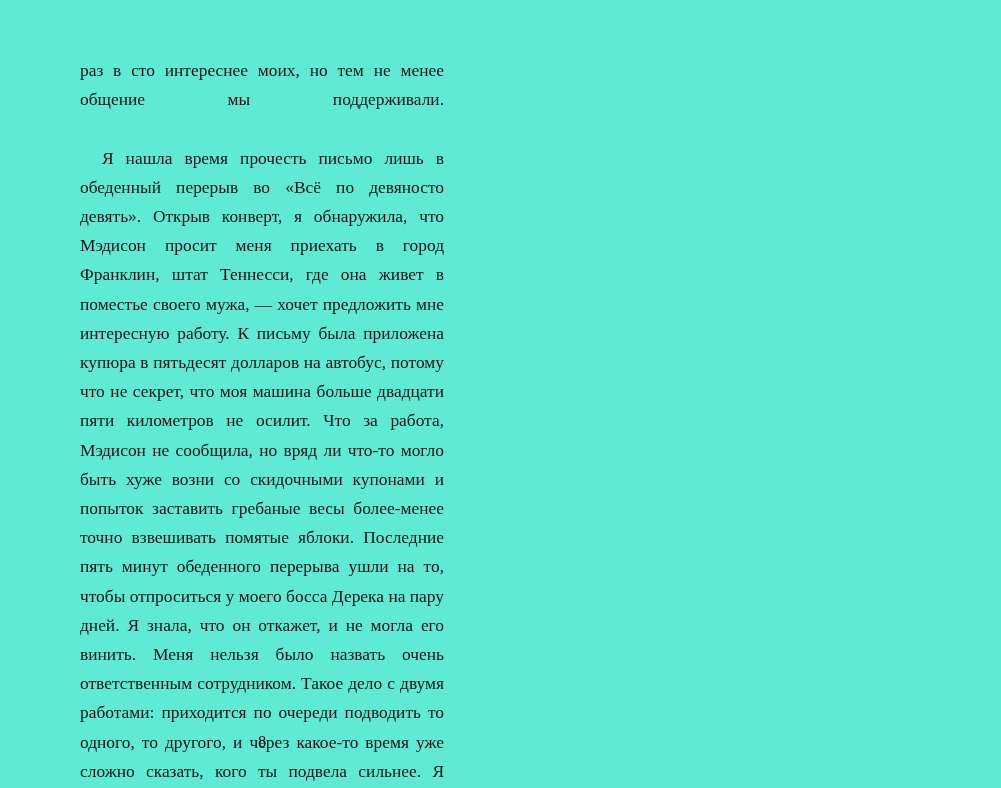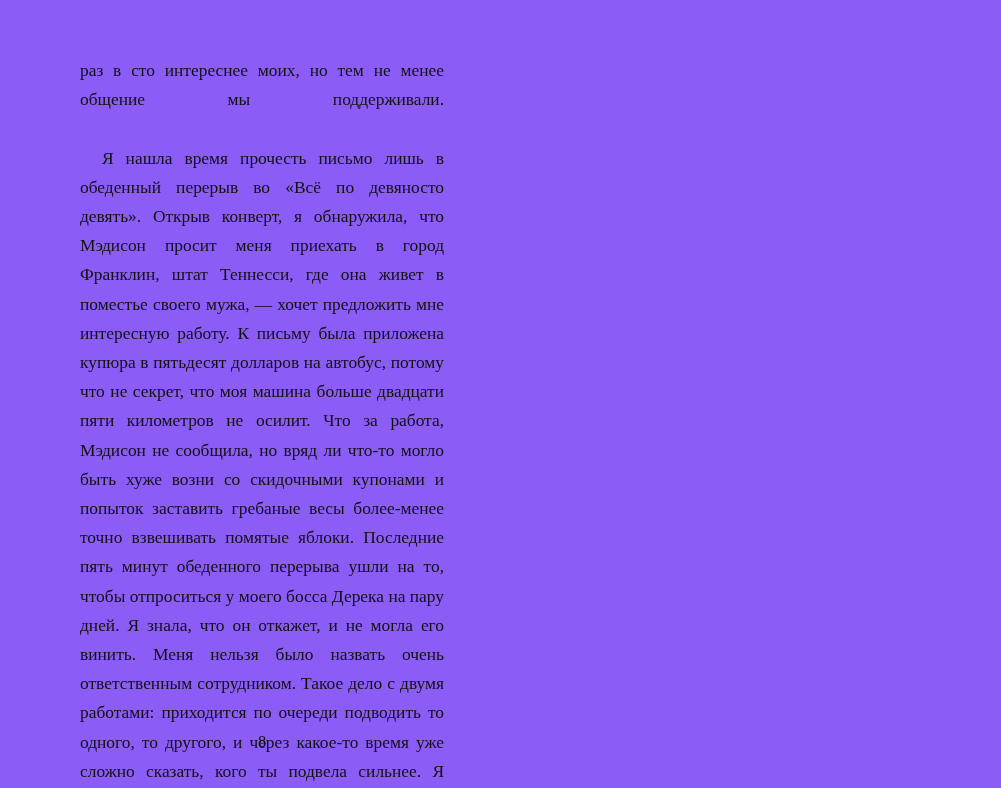--- a/index.html
+++ b/index.html
@@ -13,21 +13,21 @@
     height: 788px;
     overflow: hidden;
     font-family: "Liberation Serif", "DejaVu Serif", serif;
     color: #111111;
   }
 
   .spread {
     position: relative;
     width: 1001px;
     height: 788px;
-    background: #8b5cf6;
+    background: #5eead4;
     display: flex;
     justify-content: flex-start;
   }
 
   .page {
     position: relative;
     height: 788px;
     box-sizing: border-box;
   }
 

